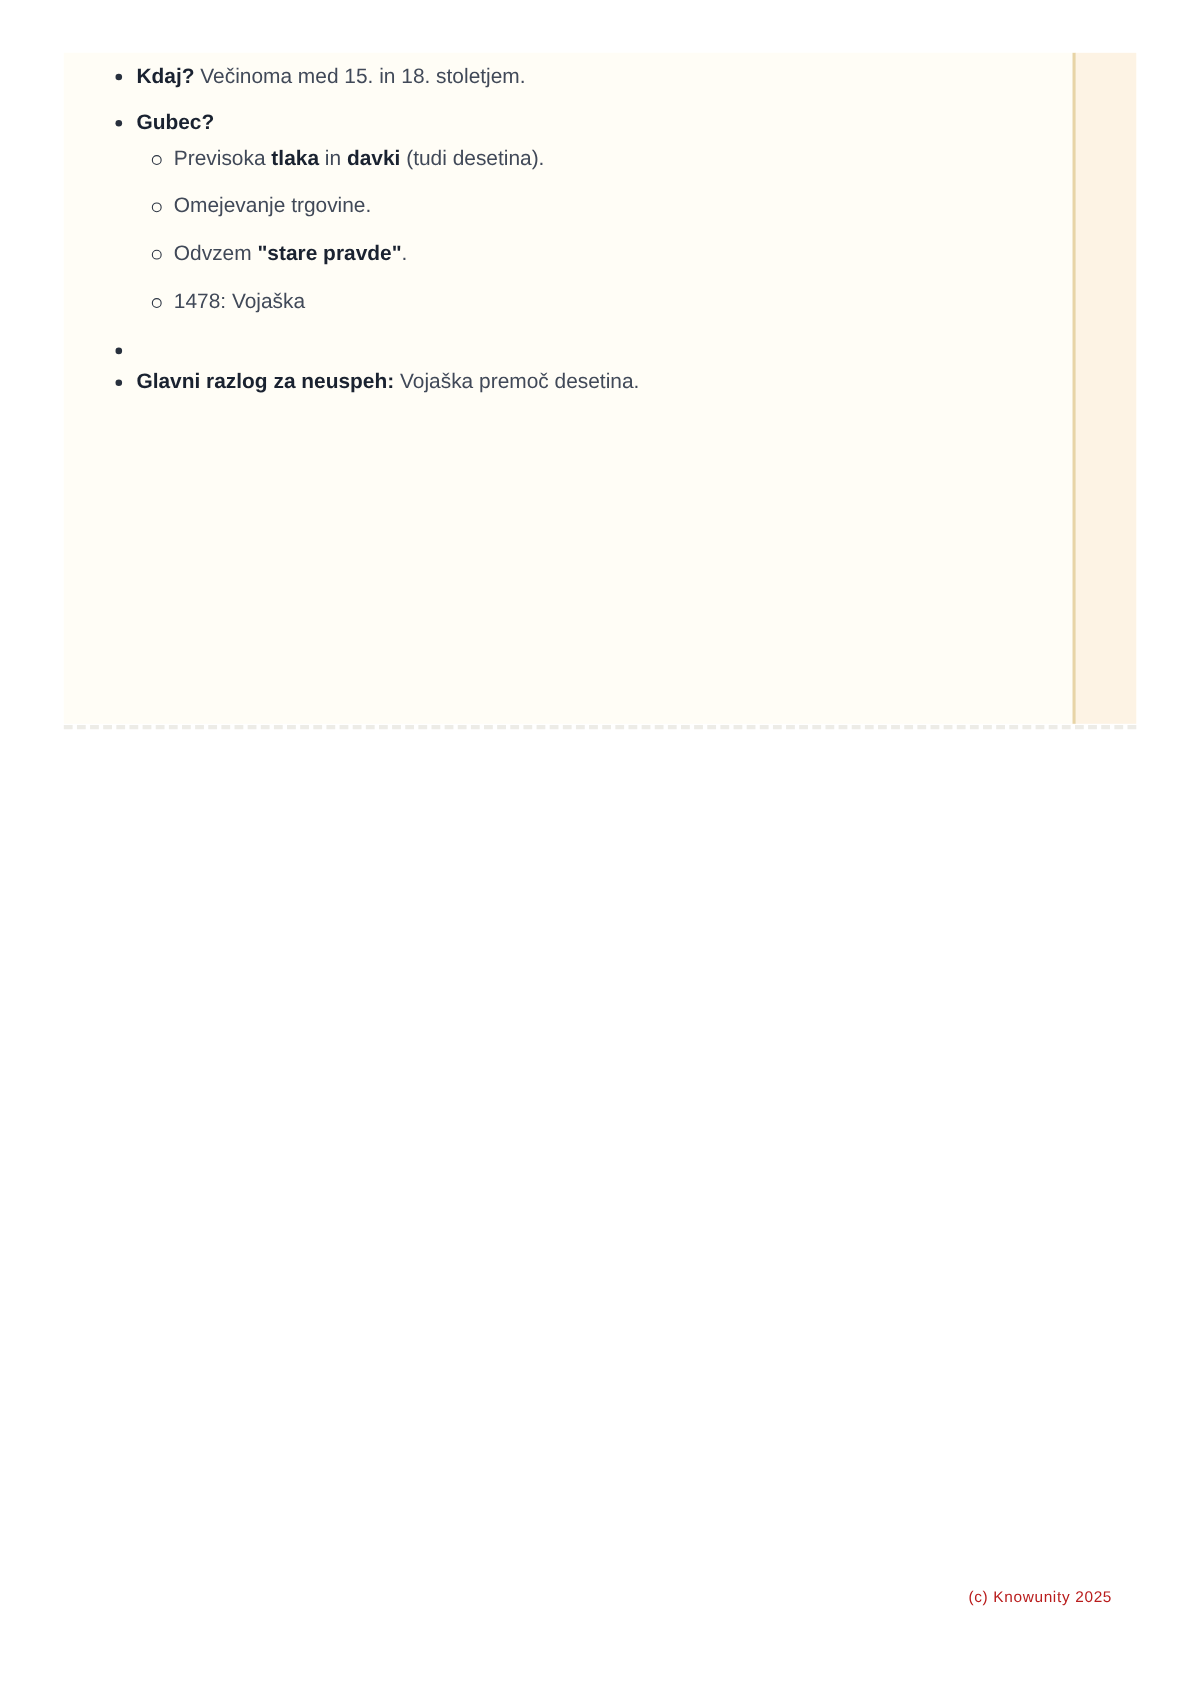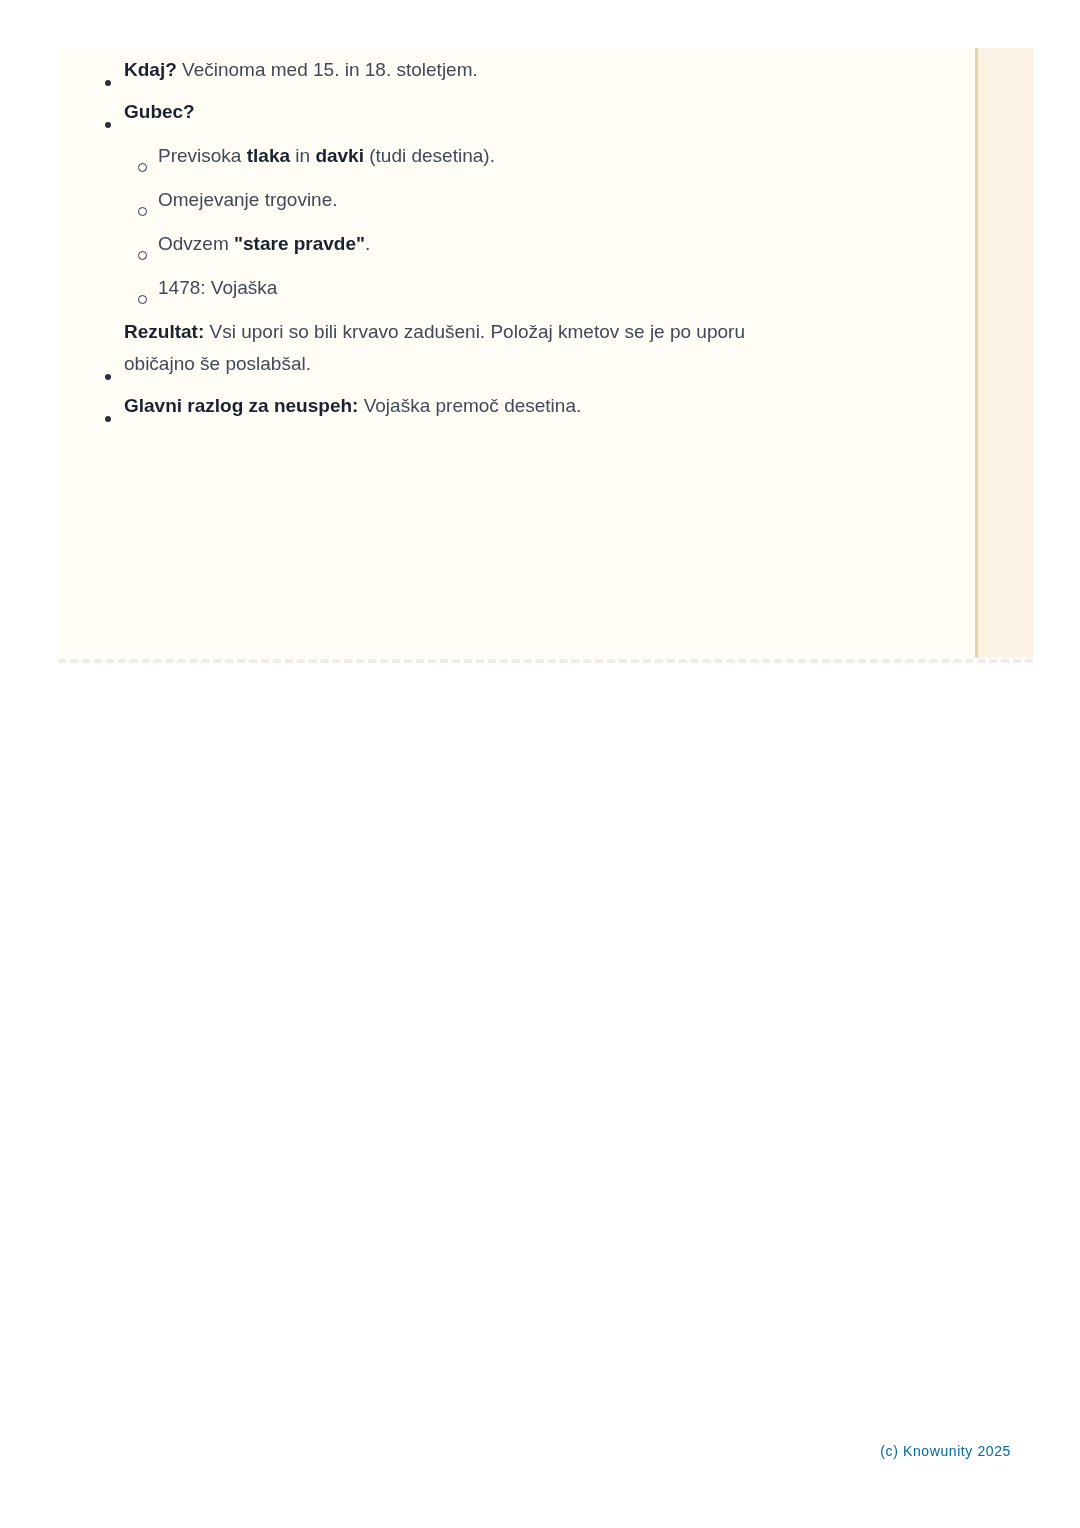--- a/index.html
+++ b/index.html
@@ -52,25 +52,25 @@
     list-style: none;
     margin: 0;
     padding: 6px 30px 0 46px;
   }
   .notes ul {
     list-style: none;
     margin: 1px 0 12px 0;
     padding: 0 0 0 34px;
   }
   li.lvl1 { margin: 0 0 10px 0; }
-  li.lvl2 { margin: 12px 0 11px 0; }
+  li.lvl2 { margin: 0 0 11px 0; }
   li.lvl2:last-child { margin-bottom: 0; }
   .row {
     display: flex;
-    align-items: flex-end;
+    align-items: flex-start;
   }
   .marker {
     flex: 0 0 20px;
     width: 20px;
     display: flex;
   }
   .dot {
     width: 6px;
     height: 6px;
     margin-top: 13px;
@@ -97,21 +97,21 @@
     font-weight: 700;
     color: #1a2230;
   }
   .footer-copyright {
     position: absolute;
     top: 1441px;
     right: 69px;
     font-size: 14px;
     line-height: 20px;
     letter-spacing: 0.6px;
-    color: #0369a1;
+    color: #b91c1c;
   }
 </style>
 </head>
 <body>
 
 <div class="page">
 
   <div class="doc-card">
     <ul class="notes" id="notes-list">
         <li class="lvl1">
@@ -166,21 +166,20 @@
                 <span class="txt"><span>1478: Vojaška</span></span>
               </div>
             </li>
           </ul>
         </li>
         <li class="lvl1">
           <div class="row">
             <span class="marker">
               <span class="dot"></span>
             </span>
-            <span class="txt"><b>Rezultat:</b><span> Vsi upori so bili krvavo zadušeni. Položaj kmetov se je po uporu običajno še poslabšal.</span></span>
           </div>
         </li>
         <li class="lvl1">
           <div class="row">
             <span class="marker">
               <span class="dot"></span>
             </span>
             <span class="txt"><b>Glavni razlog za neuspeh:</b><span> Vojaška premoč desetina.</span></span>
           </div>
         </li>

